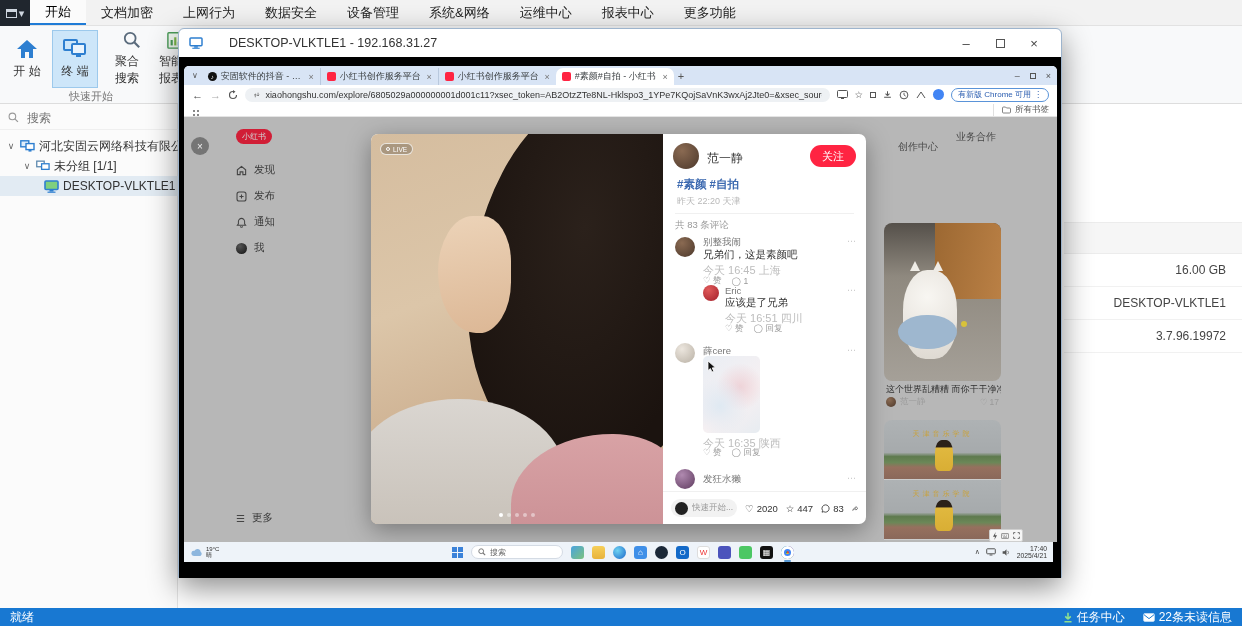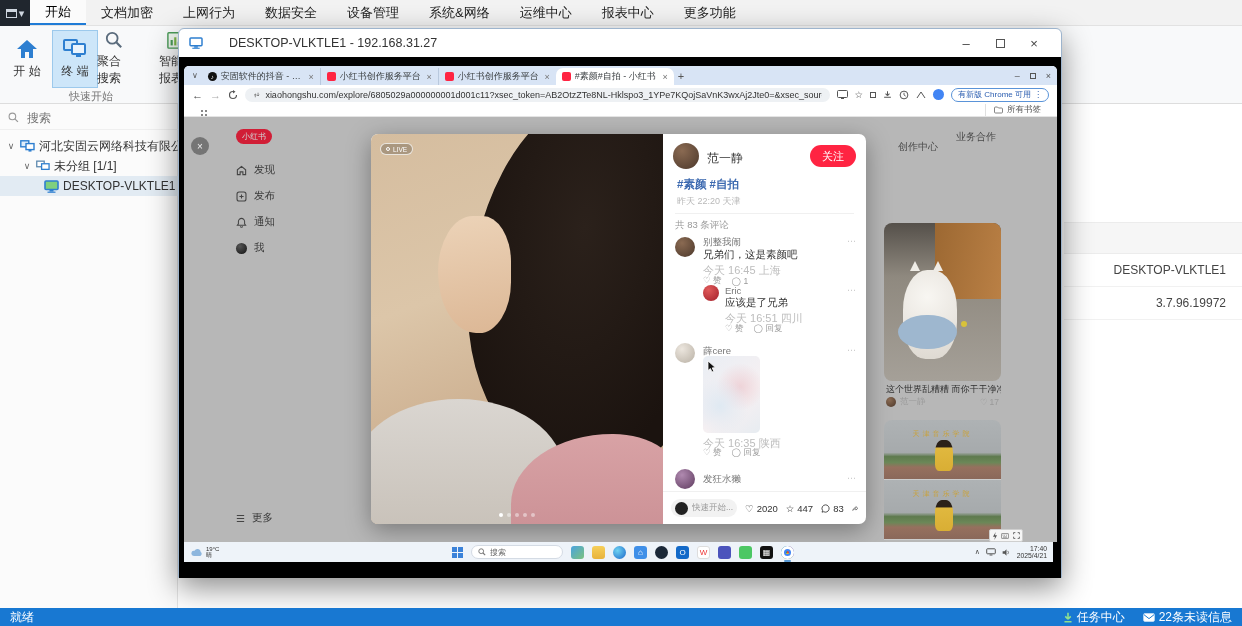--- a/index.html
+++ b/index.html
@@ -53,21 +53,21 @@
   .cwin{margin-left:auto;display:flex;gap:10px;align-self:center;color:#555;font-size:9px;align-items:center;padding-right:2px;}
   .boxg{width:6px;height:6px;border:1px solid #555;display:inline-block;}
   .ctoolbar{height:19px;display:flex;align-items:center;gap:7px;padding:0 8px;background:#fff;}
   .navg{font-size:11px;color:#444;}
   .navg.dim{color:#aaa;}
   .urlpill{flex:1;height:14px;background:#eef1f4;border-radius:8px;display:flex;align-items:center;gap:5px;padding:0 8px;overflow:hidden;}
   .urltext{font-size:9px;color:#333;white-space:nowrap;overflow:hidden;}
   .tbico{font-size:9.5px;color:#555;}
   .avat{width:11px;height:11px;border-radius:50%;background:#4285f4;display:inline-block;}
   .updatepill{border:1px solid #5a93d8;border-radius:8px;height:14px;display:flex;align-items:center;gap:3px;padding:0 6px;font-size:8px;color:#2a5db0;white-space:nowrap;}
-  .bookmarks{height:13px;border-bottom:1px solid #e4e4e4;display:flex;align-items:flex-end;padding:0 16px;font-size:8.5px;color:#555;background:#fff;gap:20px;}
+  .bookmarks{height:13px;border-bottom:1px solid #e4e4e4;display:flex;align-items:flex-end;padding:0 8px;font-size:8.5px;color:#555;background:#fff;gap:20px;}
   .dotgrid{width:7px;height:7px;background:
      radial-gradient(circle at 2px 2px,#888 1px,transparent 1.2px),
      radial-gradient(circle at 6px 2px,#888 1px,transparent 1.2px),
      radial-gradient(circle at 2px 6px,#888 1px,transparent 1.2px),
      radial-gradient(circle at 6px 6px,#888 1px,transparent 1.2px);}
   .bmright{margin-left:auto;display:flex;align-items:center;gap:4px;border-left:1px solid #e0e0e0;padding-left:8px;}
 
   
   .page{position:absolute;left:0;top:51px;width:873px;height:425px;background:#b7b7b7;overflow:hidden;}
   .xlogo{left:52px;top:12px;width:36px;height:15px;background:#e23;background:#ff2442;border-radius:8px;color:#fff;font-size:8px;display:flex;align-items:center;justify-content:center;filter:brightness(.82);}
@@ -172,21 +172,21 @@
       <span>开 始</span>
     </div>
     <div class="rbtn sel" style="left:52px;width:46px;">
       <svg width="24" height="20" viewBox="0 0 24 20">
           <rect x="1" y="1" width="13" height="10" rx="1" fill="none" stroke="#2e7fd0" stroke-width="2"></rect>
           <rect x="9" y="5" width="13" height="10" rx="1" fill="#eaf4fd" stroke="#2e7fd0" stroke-width="2"></rect>
           <rect x="13" y="16" width="5" height="2" fill="#2e7fd0"></rect>
         </svg>
       <span>终 端</span>
     </div>
-    <div class="rbtn" style="left:90px;width:48px;justify-content:space-between;">
+    <div class="rbtn" style="left:108px;width:48px;justify-content:space-between;">
       <svg width="20" height="20" viewBox="0 0 20 20">
           <circle cx="8" cy="8" r="6" fill="none" stroke="#5a6b7c" stroke-width="2"></circle>
           <line x1="12.5" y1="12.5" x2="18" y2="18" stroke="#5a6b7c" stroke-width="2.4"></line>
         </svg>
       <span>聚合搜索</span>
     </div>
     <div class="rbtn" style="left:152px;width:48px;">
       <svg width="20" height="20" viewBox="0 0 20 20">
           <rect x="1" y="2" width="14" height="17" rx="1" fill="#eef6ee" stroke="#4a9b58" stroke-width="1.6"></rect>
           <rect x="4" y="10" width="2.4" height="6" fill="#4a9b58"></rect>
@@ -229,20 +229,21 @@
           <rect x="5.5" y="10" width="4" height="1.6" fill="#2e7fd0"></rect>
           <rect x="3.5" y="11.6" width="8" height="1.2" fill="#2e7fd0"></rect>
         </svg>
       <span>DESKTOP-VLKTLE1</span>
     </div>
   </div>
 
   <div class="abs mainbg">
     <div class="props">
       <div class="band"></div>
+      <div class="prow">16.00 GB</div>
       <div class="prow">DESKTOP-VLKTLE1</div>
       <div class="prow">3.7.96.19972</div>
     </div>
   </div>
 
   <div class="abs rwin">
     <div class="rtitle">
       <svg width="14" height="12" viewBox="0 0 15 13">
           <rect x="1" y="1" width="13" height="8.5" rx="1" fill="#fff" stroke="#2e7fd0" stroke-width="1.6"></rect>
           <rect x="5.5" y="10" width="4" height="1.6" fill="#2e7fd0"></rect>

